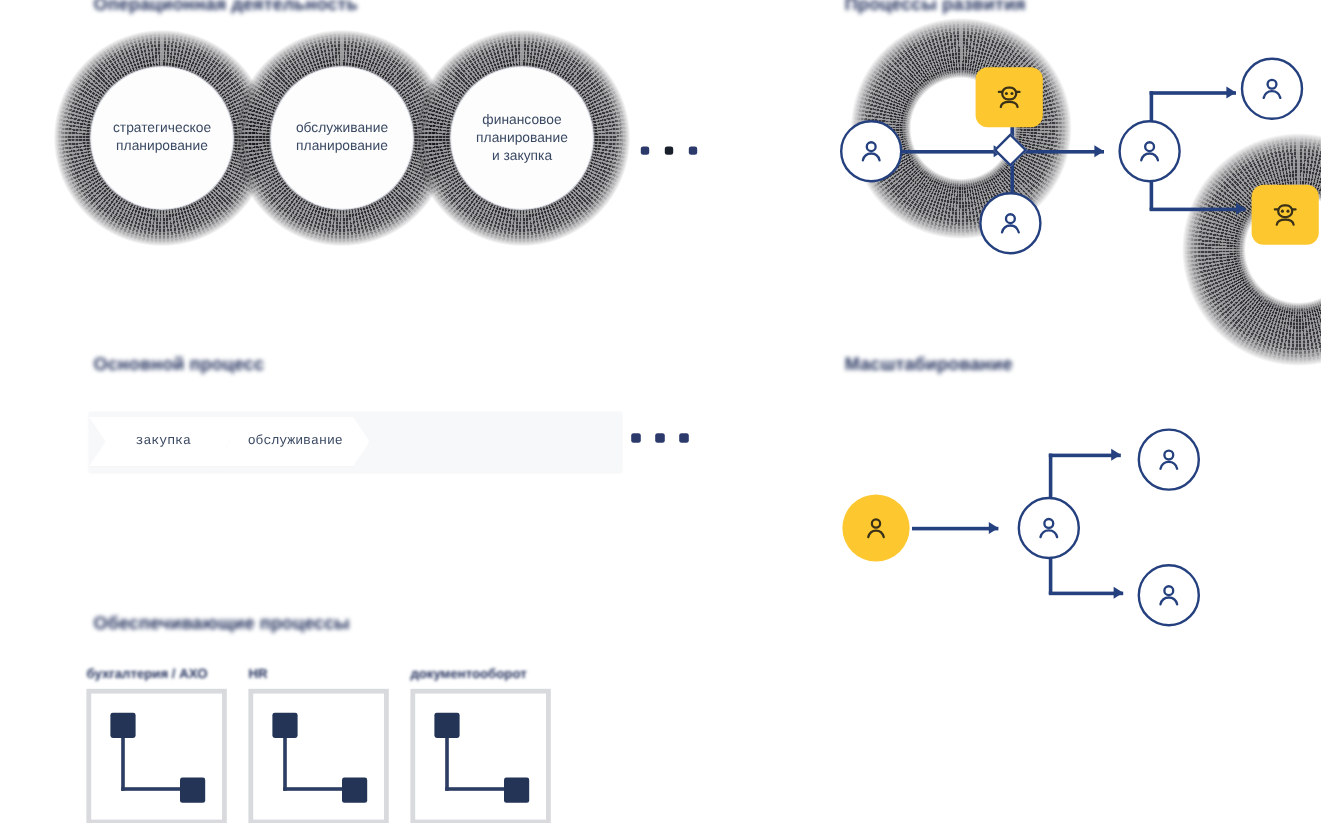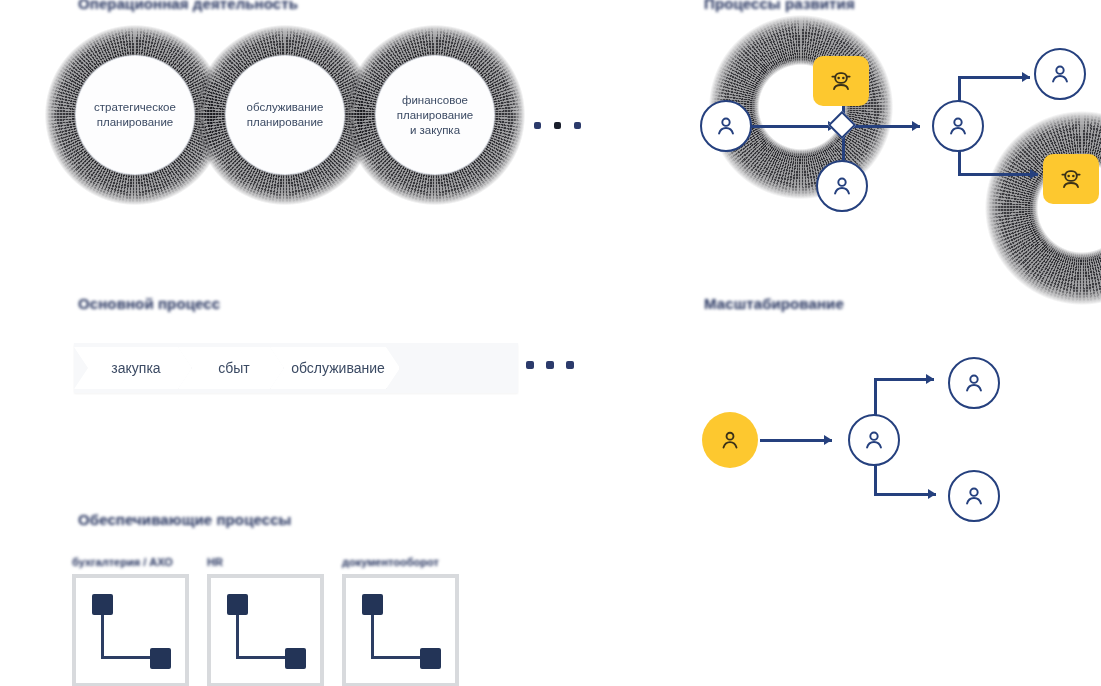--- a/index.html
+++ b/index.html
@@ -119,26 +119,27 @@
     align-items: center;
     box-shadow: 0 1px 2px rgba(0,0,0,.05);
   }
   .chev {
     position: relative;
     height: 42px;
     background: #ffffff;
     display: flex;
     align-items: center;
     justify-content: center;
-    font-size: 14px;
+    font-size: 11px;
     color: #3b4a63;
     margin-left: -14px;
     padding: 0 16px 0 22px;
     box-shadow: 1px 1px 2px rgba(0,0,0,.10);
     clip-path: polygon(0 0, calc(100% - 14px) 0, 100% 50%, calc(100% - 14px) 100%, 0 100%, 14px 50%);
+    font-family: Liberation Mono, monospace;
   }
   .chev:first-child { margin-left: 0; }
   #ch1 { width: 118px; }
   #ch2 { width: 122px; }
   #ch3 { width: 106px; }
   #ch4 { width: 130px; }
 
   .chev-dots {
     position: absolute;
     left: 490px; top: 361px;
@@ -385,21 +386,20 @@
           <circle cx="14" cy="9.4" r="1.1" fill="#3a3118" stroke="none"></circle>
           <path d="M7 8.2H4.6M17 8.2h2.4"></path>
           <path d="M6 19c.4-2.4 2.8-3.6 6-3.6s5.6 1.2 6 3.6"></path>
         </svg>
       </span>
     </div>
   </div>
 
   <div id="chevron-bar">
     <div id="ch1" class="chev">закупка</div>
-    <div id="ch3" class="chev">сбыт</div>
     <div id="ch4" class="chev">обслуживание</div>
   </div>
   <div class="chev-dots">
     <div class="dot-sm"></div>
     <div class="dot-sm"></div>
     <div class="dot-sm"></div>
   </div>
 
   <div id="flow-mass">
 

